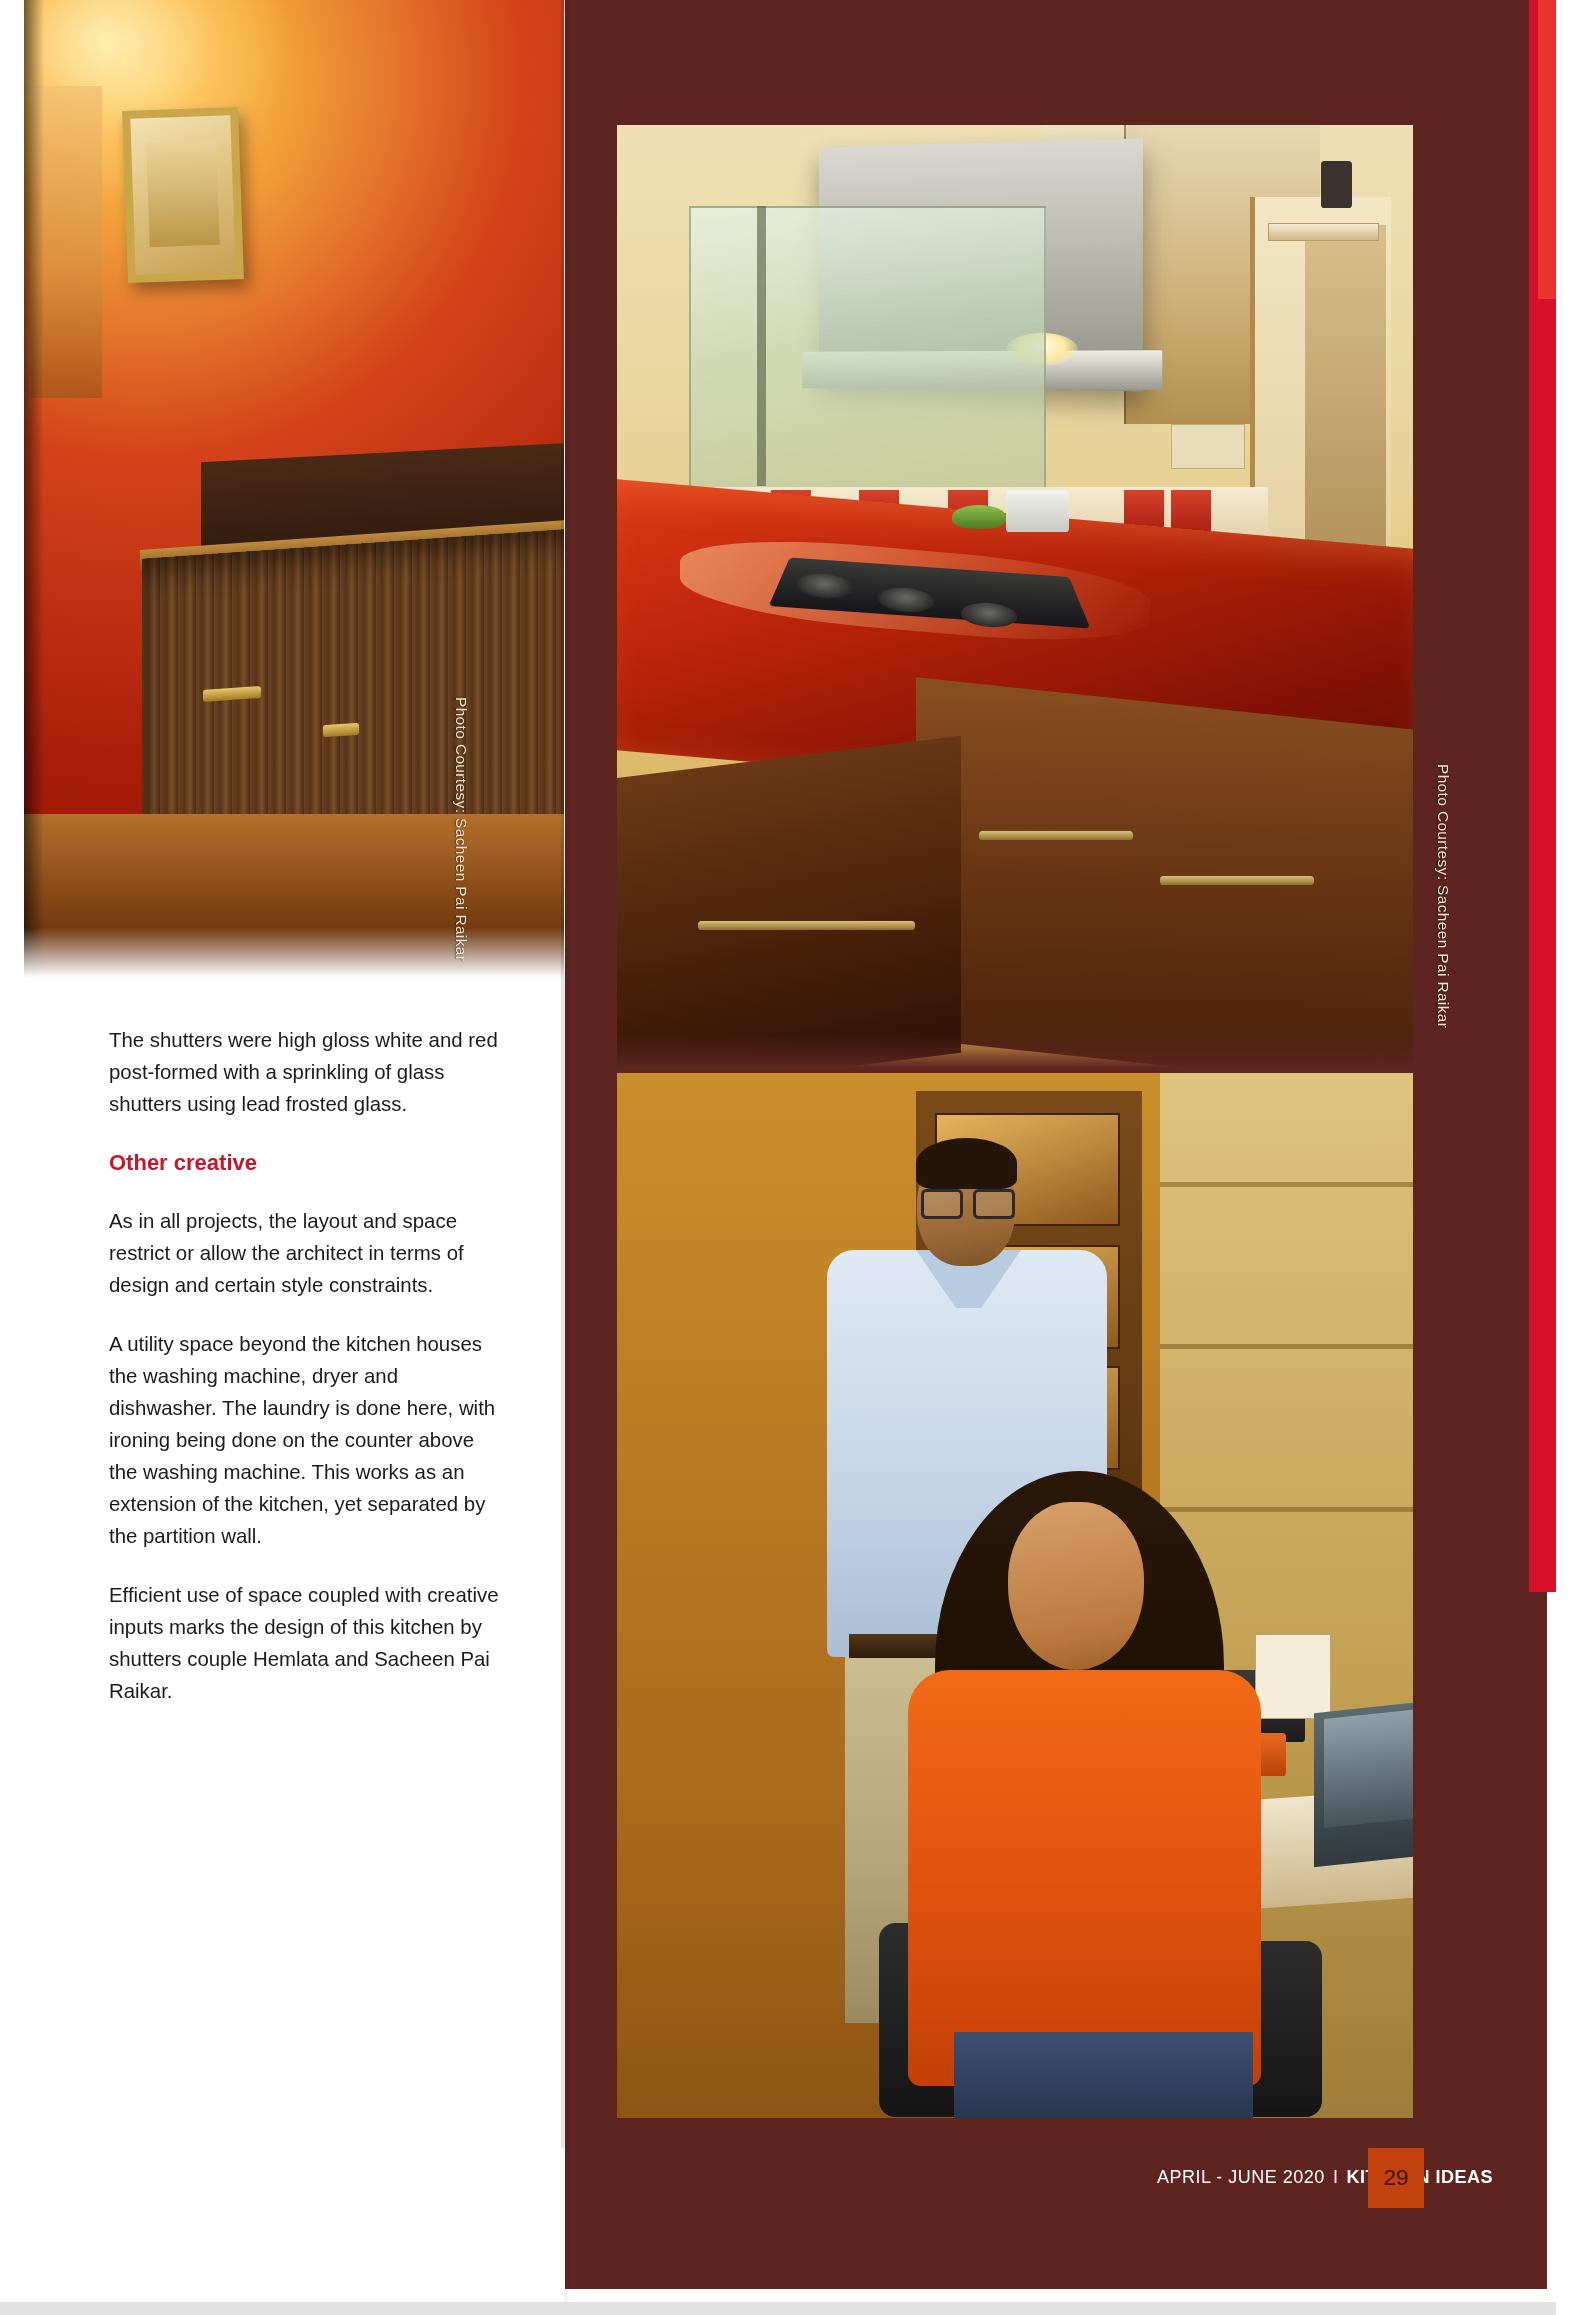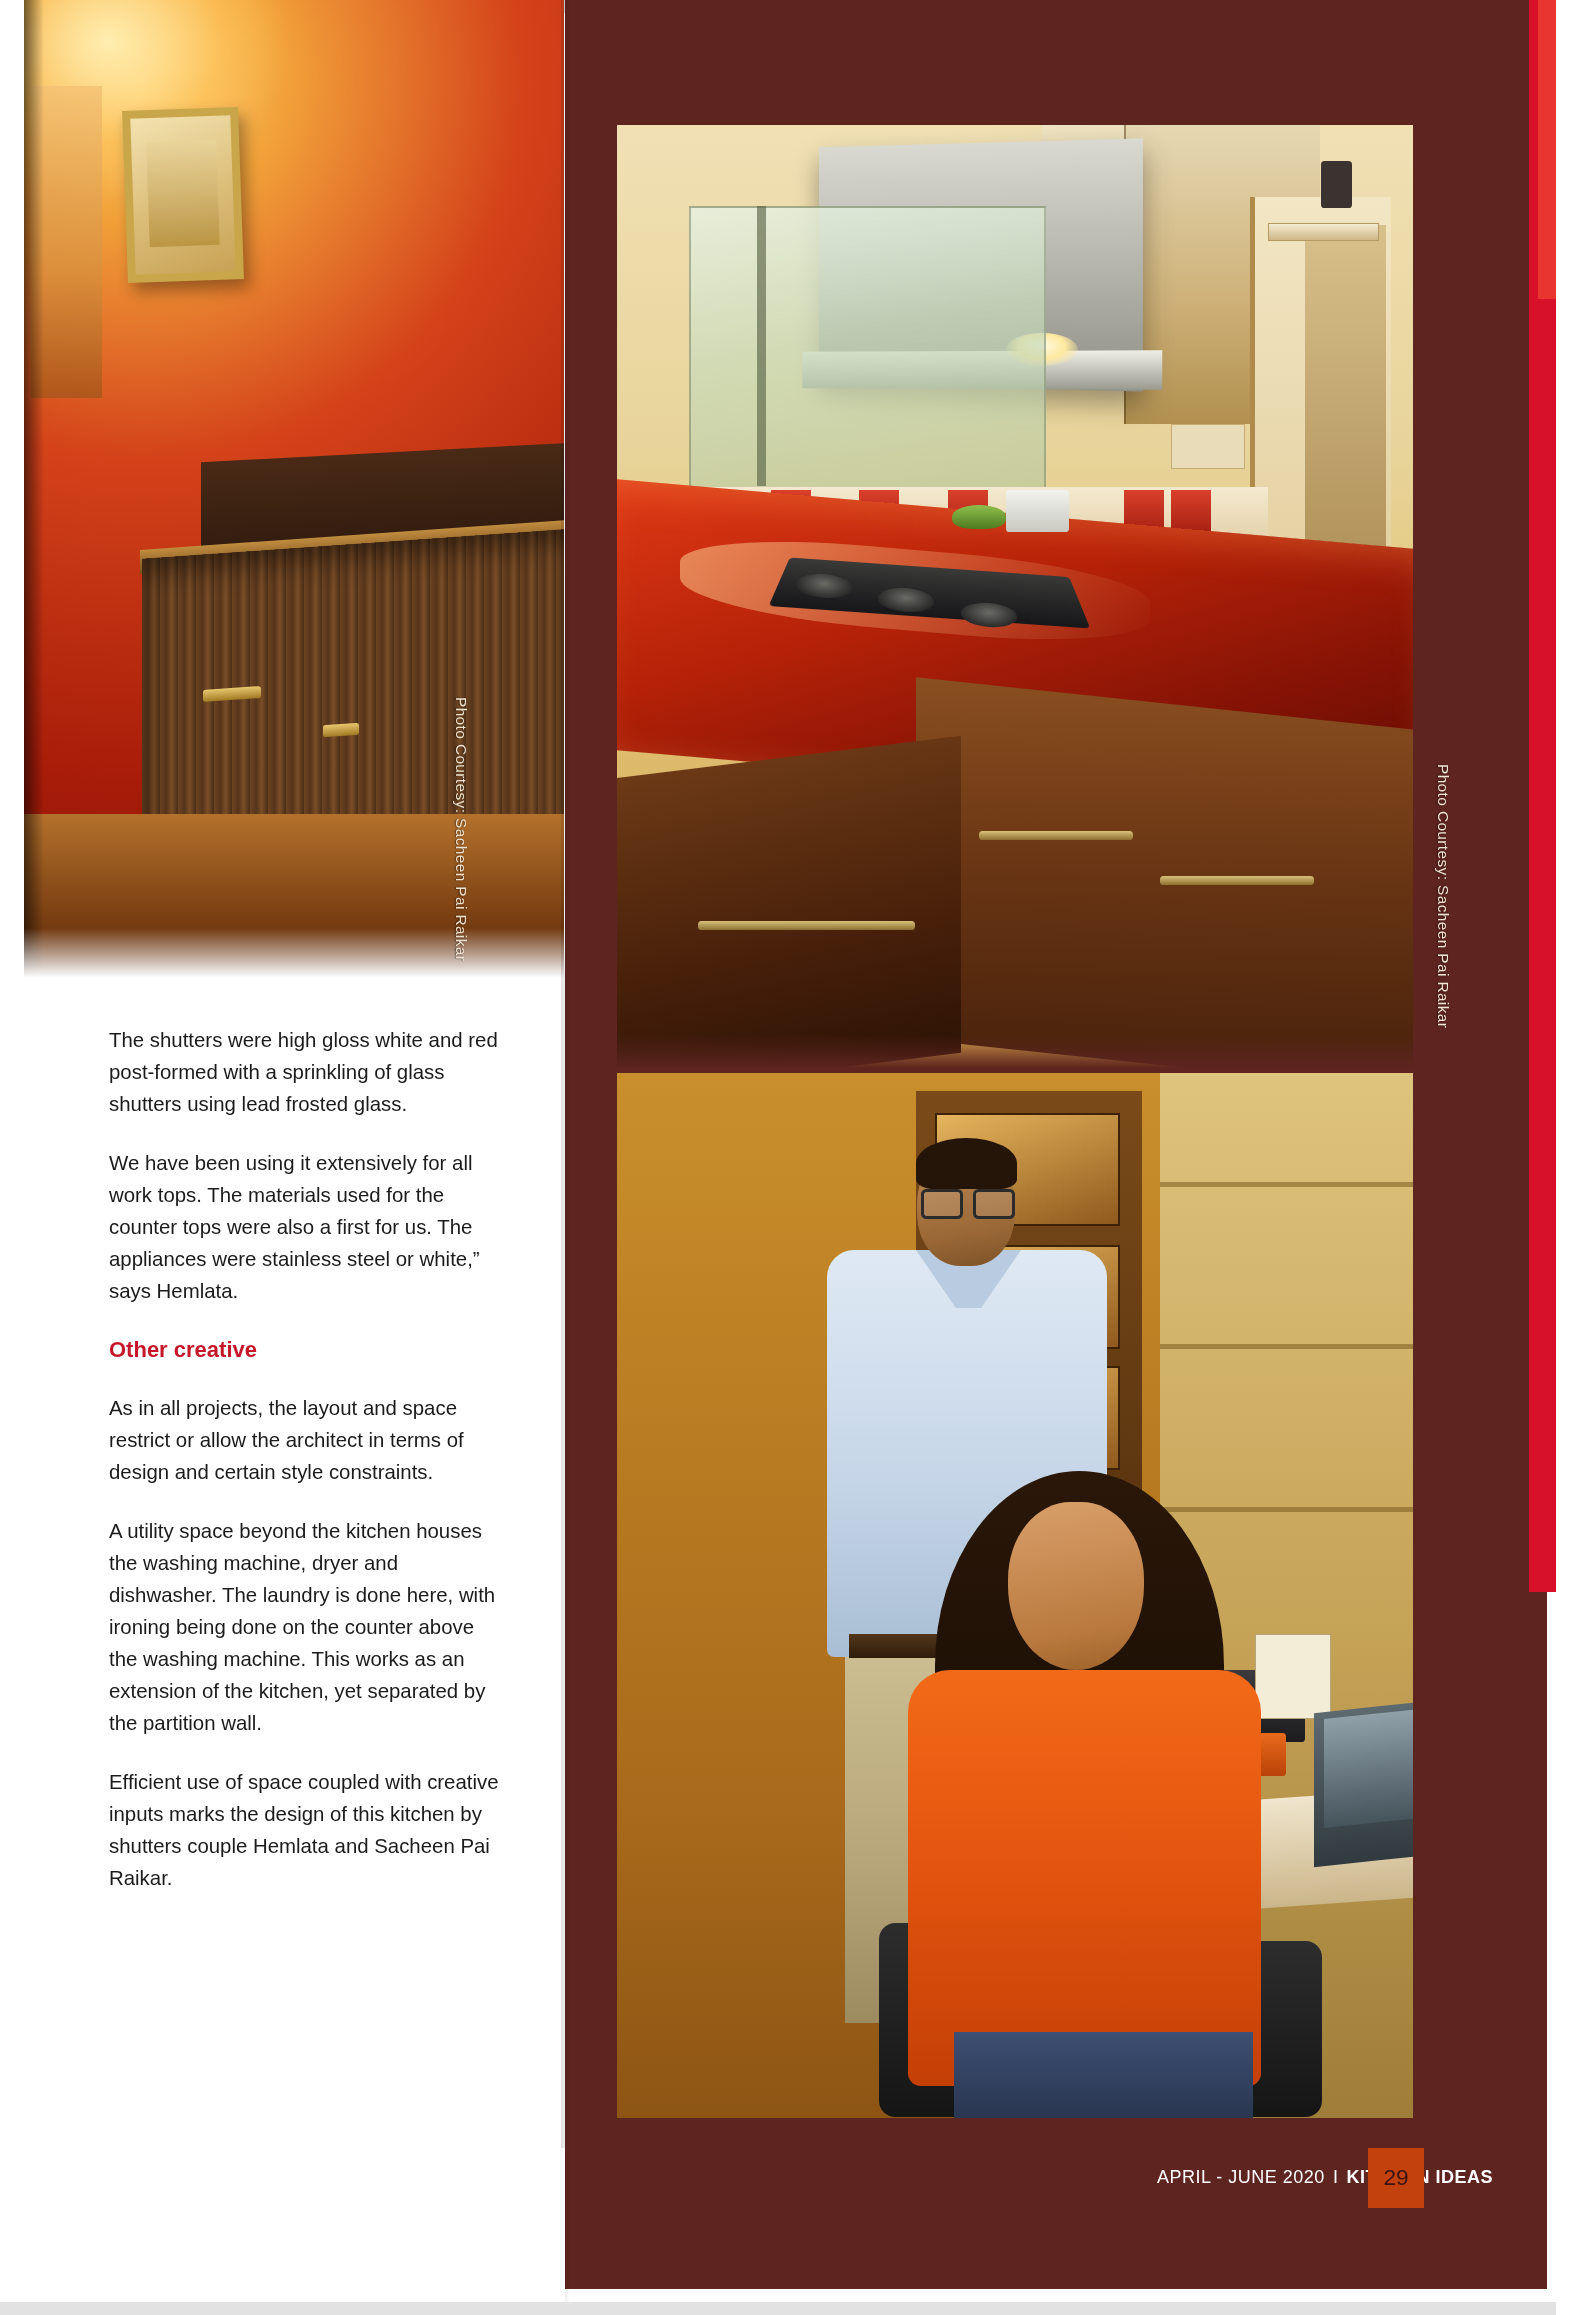--- a/index.html
+++ b/index.html
@@ -650,21 +650,20 @@
     <div class="cab-handle" style="left:299px; top:724px; width:36px;"></div>
     <div class="floor"></div>
     <div class="shadowbar"></div>
     <div class="bottom-fade"></div>
   </div>
 
   <div class="credit-left">Photo Courtesy: Sacheen Pai Raikar</div>
 
   <div class="text-col">
     <p>The shutters were high gloss white and red post-formed with a sprinkling of glass shutters using lead frosted glass.</p>
-    <p>We have been using it extensively for all work tops. The materials used for the counter tops were also a first for us. The appliances were stainless steel or white,” says Hemlata.</p>
     <p class="subhead">Other creative</p>
     <p>As in all projects, the layout and space restrict or allow the architect in terms of design and certain style constraints.</p>
     <p>A utility space beyond the kitchen houses the washing machine, dryer and dishwasher. The laundry is done here, with ironing being done on the counter above the washing machine. This works as an extension of the kitchen, yet separated by the partition wall.</p>
     <p>Efficient use of space coupled with creative inputs marks the design of this kitchen by shutters couple Hemlata and Sacheen Pai Raikar.</p>
   </div>
 
   <div class="photo-kitchen">
     <div class="pk-wall"></div>
     <div class="pk-upper-cab2"></div>
     <div class="pk-upper-cab"></div>

